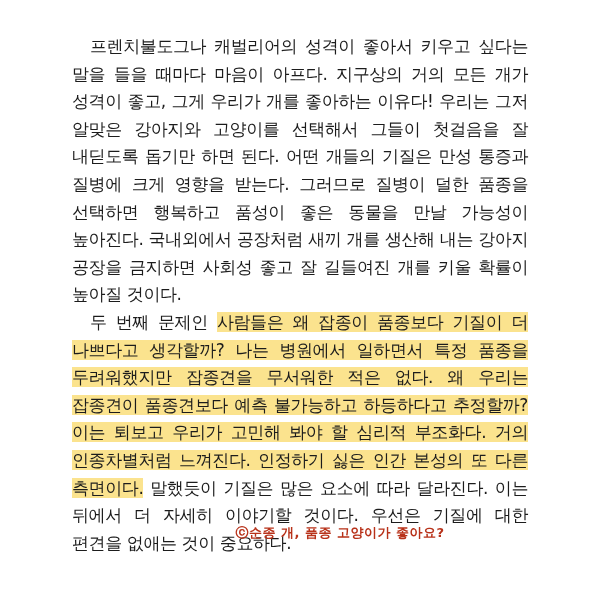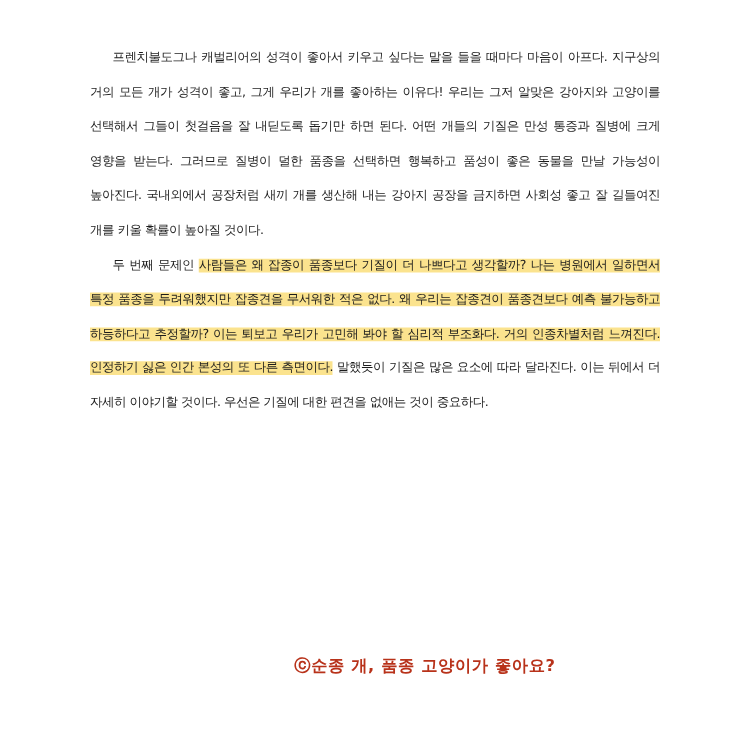--- a/index.html
+++ b/index.html
@@ -1,20 +1,20 @@
 <!DOCTYPE html>
 <html><head>
   <meta charset="utf-8">
   <style>
     html, body { margin: 0; padding: 0; background: #ffffff; }
     body { width: 600px; height: 600px; position: relative; overflow: hidden; }
     .page {
       position: absolute; left: 72px; top: 33px; width: 456px;
       font-family: "DejaVu Sans", sans-serif;
-      font-size: 10px; color: #1c1c1c;
+      font-size: 17px; color: #1c1c1c;
       line-height: 27.6px;
       text-align: justify;
       letter-spacing: -0.4px;
       word-break: keep-all;
     }
     .para { margin: 0; text-indent: 18px; }
     .hl { background: #fbe38e; }
     .caption {
       position: absolute; left: 0; width: 600px; top: 524px;
       text-align: center;

